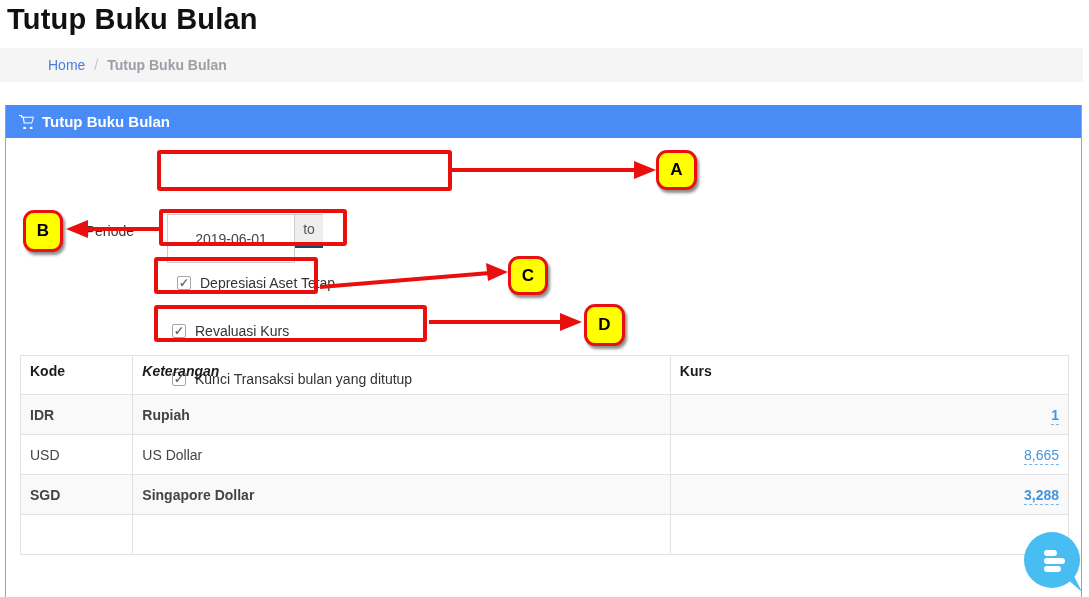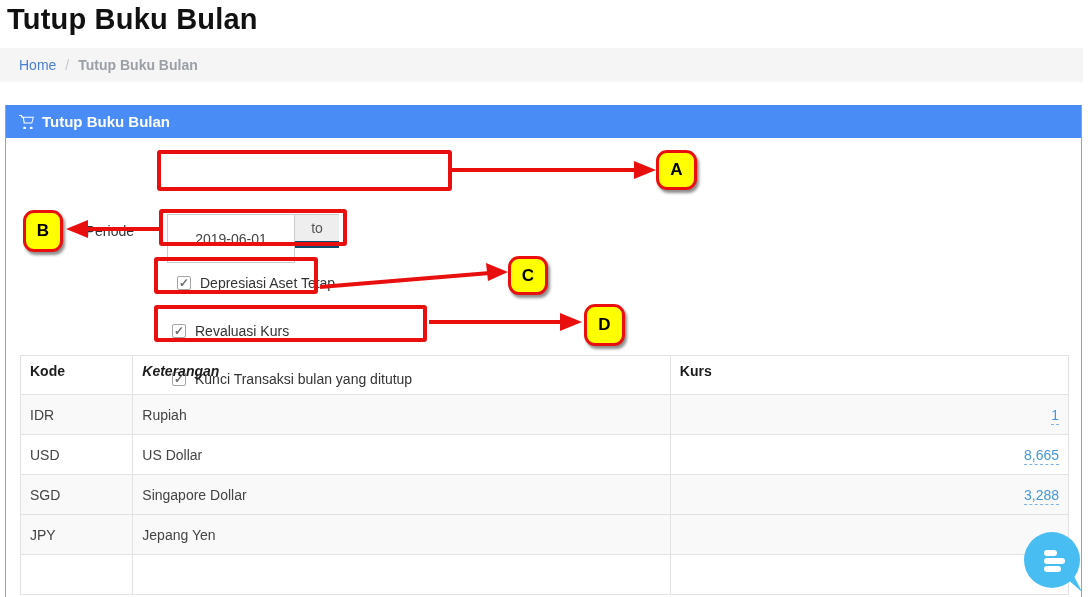--- a/index.html
+++ b/index.html
@@ -2,46 +2,46 @@
 <html><head>
 <meta charset="utf-8">
 <style>
   * { margin:0; padding:0; box-sizing:border-box; }
   body { background:#fff; font-family:"Liberation Sans", sans-serif; }
   .screen { position:relative; width:1089px; height:597px; overflow:hidden; background:#fff; }
 
   .page-title { position:absolute; left:7px; top:3px; font-size:29px; font-weight:600; color:#111; letter-spacing:0.2px; }
 
   .breadcrumb-bar { position:absolute; left:0; top:48px; width:1083px; height:34px; background:#f5f5f5; display:flex; align-items:center; padding-left:19px; font-size:14px; }
-  .crumb-home { color:#4a7fd4; text-decoration:none; cursor:pointer; }
+  .crumb-home { color:#4a7fd4; text-decoration:none; cursor:pointer;margin-left:29px; }
   .crumb-sep { color:#c4c8cc; margin:0 9px; }
   .crumb-current { color:#9aa0a6; font-weight:600; }
 
   .panel { position:absolute; left:5px; top:105px; width:1077px; height:492px; border-left:1px solid #79a7f7; border-right:1px solid #79a7f7; background:#fff; }
   .panel-header { height:33px; background:#4a8cf5; color:#fff; display:flex; align-items:center; padding-left:13px; font-size:15px; font-weight:700; }
   .panel-header .cart { margin-right:8px; display:inline-flex; }
 
   .periode-label { position:absolute; left:0; top:118px; width:128px; text-align:right; font-size:14px; color:#333; }
   .date-group { position:absolute; left:161px; top:109px; display:flex; }
   .date-input { width:128px; height:49px; border:1px solid #ccc; background:#fff; text-align:center; font-size:14px; color:#444; font-family:"Liberation Sans", sans-serif; }
-  .date-addon { width:44px; height:34px; background:#eee; border-top:1px solid #ccc; border-bottom:7px solid #0c4a6e; display:flex; align-items:center; justify-content:center; font-size:14px; color:#555; }
+  .date-addon { width:28px; height:34px; background:#eee; border-top:1px solid #ccc; border-bottom:5px solid #0c4a6e; display:flex; align-items:center; justify-content:center; font-size:14px; color:#555; }
 
   .check-row { position:absolute; display:flex; align-items:center; font-size:14px; color:#333; }
   .checkbox { width:14px; height:14px; border:1px solid #a5a5a5; background:#fff; border-radius:2px; display:inline-flex; align-items:center; justify-content:center; font-size:12px; color:#6e6e6e; font-weight:700; margin-right:9px; line-height:1; }
 
   table.kurs-table { position:absolute; left:14px; top:250px; width:1049px; border-collapse:collapse; font-size:14px; }
   .kurs-table th, .kurs-table td { border:1px solid #e2e2e2; padding:8px 9px; color:#444; }
   .kurs-table th { font-weight:700; color:#1c1c1c; text-align:left; height:34px; padding-top:7px; padding-bottom:15px; }
   .kurs-table td { height:40px; }
   .col-kode { width:112px; }
   .col-ket { width:536px;font-style:italic; }
   .col-kurs { width:397px; }
   .td-kurs { text-align:right; }
   .kurs-link { color:#4596db; border-bottom:1px dashed #7fb2e4; padding-bottom:1px; cursor:pointer; font-size:14px; }
-  tr.striped td { background:#f9f9f9; }
+  tr.striped td { background:#f9f9f9;font-weight:bold; }
 
   .anno-box { position:absolute; border:4px solid #e90f0f; border-radius:3px; z-index:20; pointer-events:none; }
   .anno-label { position:absolute; background:#ffff00; border:3px solid #e90f0f; border-radius:11px; display:flex; align-items:center; justify-content:center; font-size:17px; font-weight:700; color:#000; z-index:22; box-shadow:2px 3px 3px rgba(0,0,0,0.45); }
   .arrows { position:absolute; left:0; top:0; width:1089px; height:597px; z-index:21; pointer-events:none; }
 
   .chat-widget { position:absolute; left:1022px; top:530px; width:64px; height:64px; z-index:30; cursor:pointer; }
 </style>
 </head>
 <body>
 
@@ -99,25 +99,20 @@
       <tr>
         <td>USD</td>
         <td>US Dollar</td>
         <td class="td-kurs"><span class="kurs-link">8,665</span></td>
       </tr>
       <tr class="striped">
         <td>SGD</td>
         <td>Singapore Dollar</td>
         <td class="td-kurs"><span class="kurs-link">3,288</span></td>
       </tr>
-      <tr class="striped">
-        <td>JPY</td>
-        <td>Jepang Yen</td>
-        <td class="td-kurs"><span class="kurs-link"></span></td>
-      </tr>
       <tr>
         <td></td>
             <td></td>
             <td class="td-kurs"></td>
       </tr>
     </tbody>
       </table>
   </div>
 
   <div class="anno-box" style="left:157px; top:150px; width:295px; height:41px;"></div>

